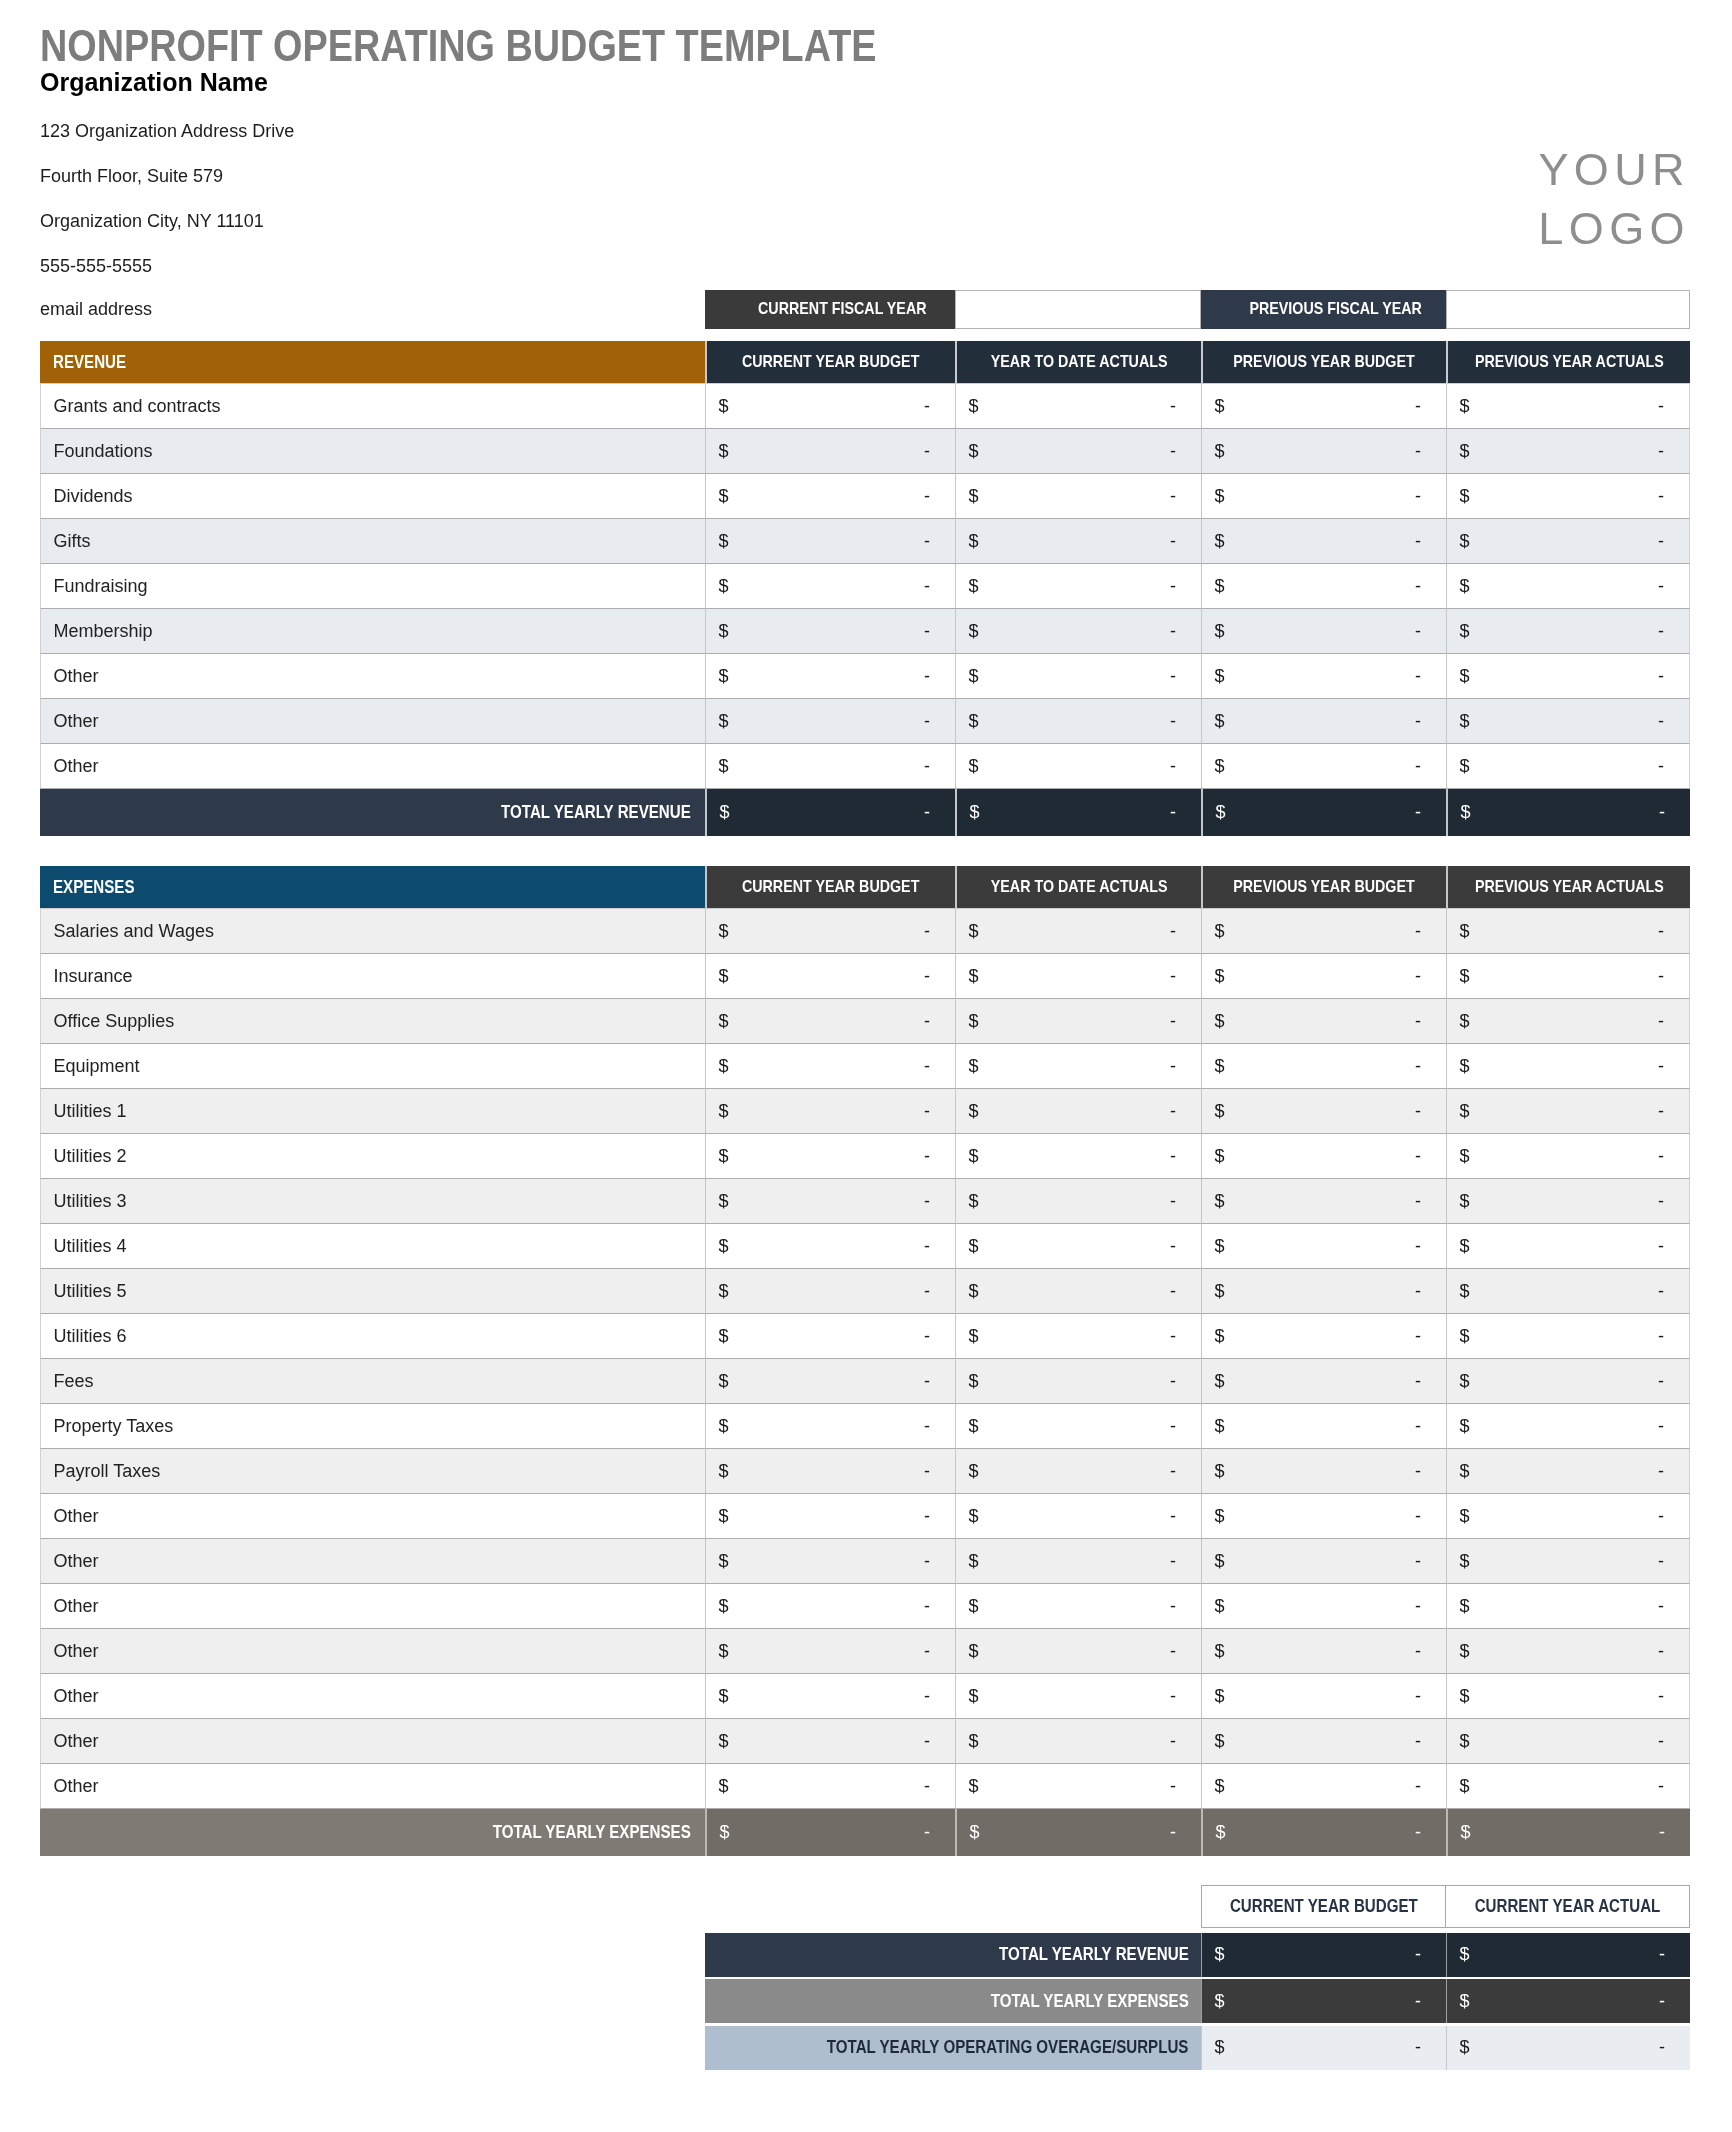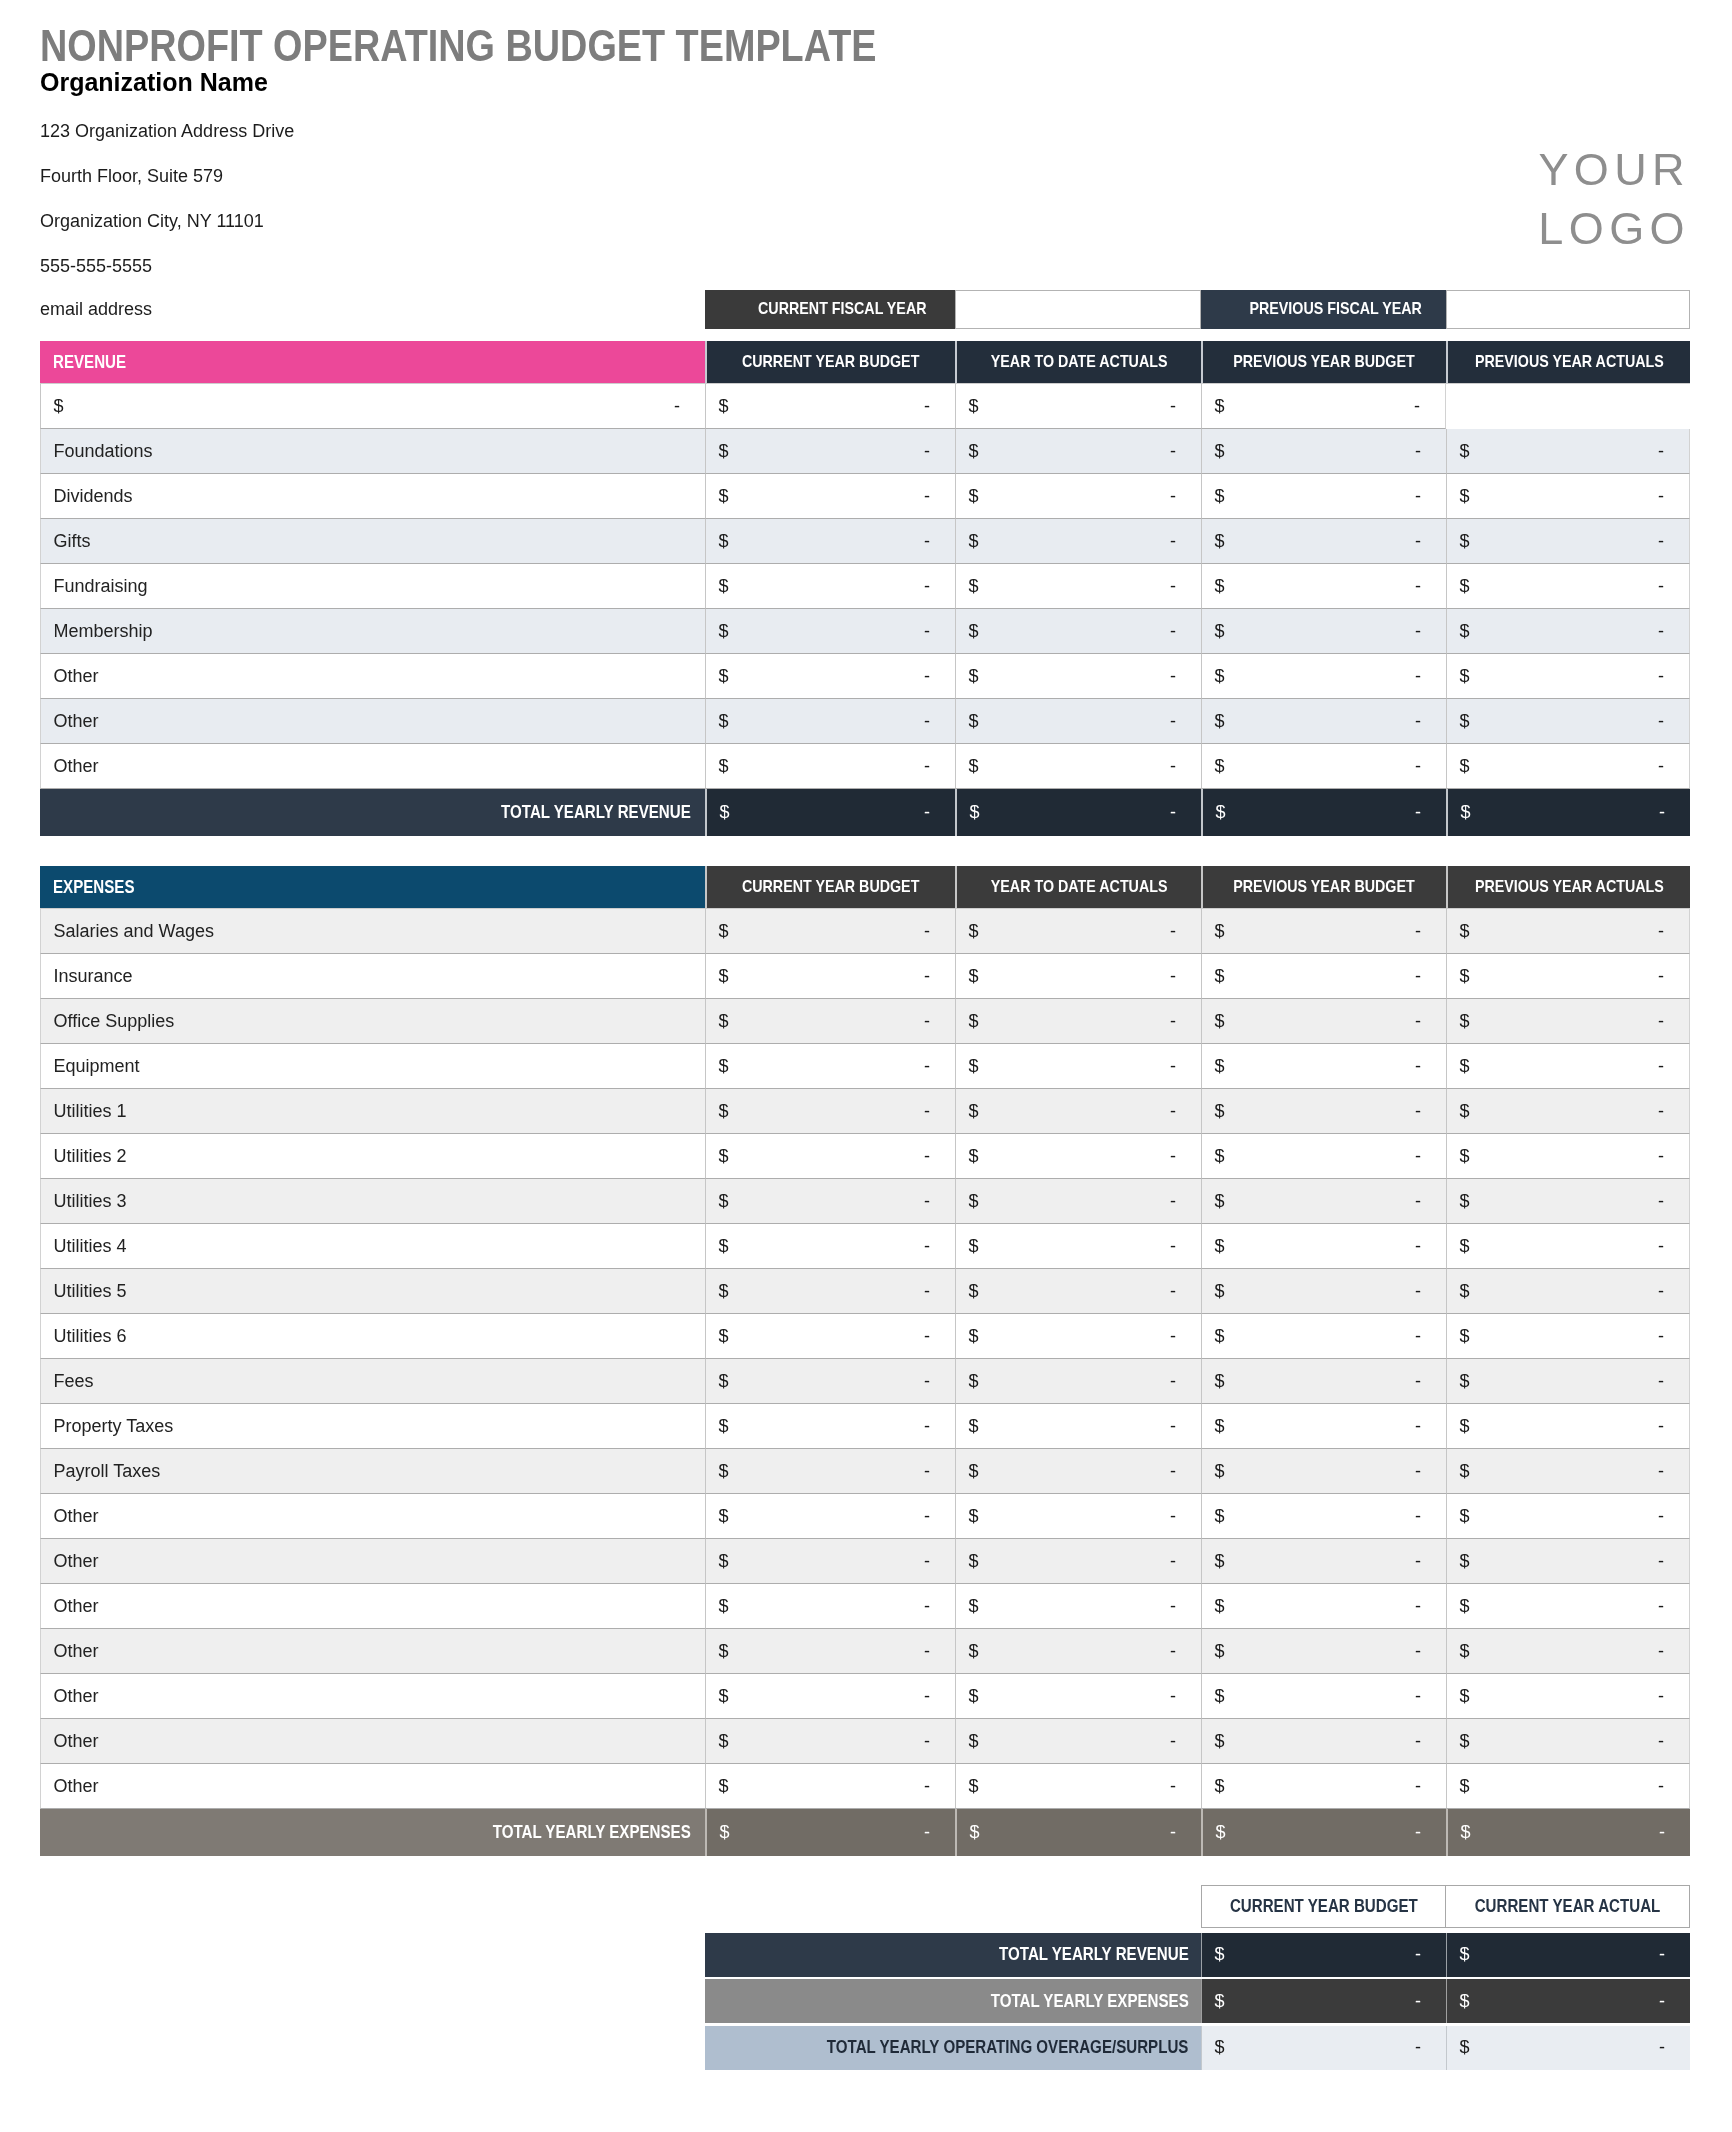--- a/index.html
+++ b/index.html
@@ -34,21 +34,21 @@
   .fiscal-label.slate { background:#2e3a49; }
   .fiscal-input { background:#fff; border:1.8px solid #b3b3b3; }
 
   
   .table { margin-top:12.5px; }
   .table.expenses { margin-top:30px; }
 
   .t-hdr .cell { height:43px; border-bottom:1.8px solid #cdcdcd; color:#fff; font-size:17px; font-weight:bold; }
   .t-hdr .label-cell { padding-left:12.5px; font-size:18px; }
   .t-hdr .money-hdr { justify-content:center; border-left:2.7px solid #c6cbd1; }
-  .revenue .t-hdr .label-cell { background:#ec4899; }
+  .revenue .t-hdr .label-cell { background:#a16207; }
   .revenue .t-hdr .money-hdr { background:#232e3b; }
   .expenses .t-hdr .label-cell { background:#0c4a6e; }
   .expenses .t-hdr .money-hdr { background:#3b3b3b; border-left-color:#c6c6c6; }
 
   .data-row .cell { height:45px; border-bottom:1.8px solid #adadad; }
   .data-row .label-cell { padding-left:12.5px; font-size:18px; color:#222; border-left:1.8px solid #d2d2d2; }
   .data-row .money { border-left:1.8px solid #c6c6c6; }
   .data-row .money:last-child { border-right:1.8px solid #d2d2d2; }
   .bg-white .cell { background:#ffffff; }
   .bg-blue  .cell { background:#e8ecf1; }
@@ -128,20 +128,21 @@
           <span class="cond-c">YEAR TO DATE ACTUALS</span>
         </div>
         <div class="cell money-hdr">
           <span class="cond-c">PREVIOUS YEAR BUDGET</span>
         </div>
         <div class="cell money-hdr">
           <span class="cond-c">PREVIOUS YEAR ACTUALS</span>
         </div>
       </div>
       <div class="grid data-row bg-white">
+        <div class="cell label-cell">Grants and contracts</div>
         <div class="cell money">
           <span class="cur">$</span>
           <span class="dash">-</span>
         </div>
         <div class="cell money">
           <span class="cur">$</span>
           <span class="dash">-</span>
         </div>
         <div class="cell money">
           <span class="cur">$</span>

